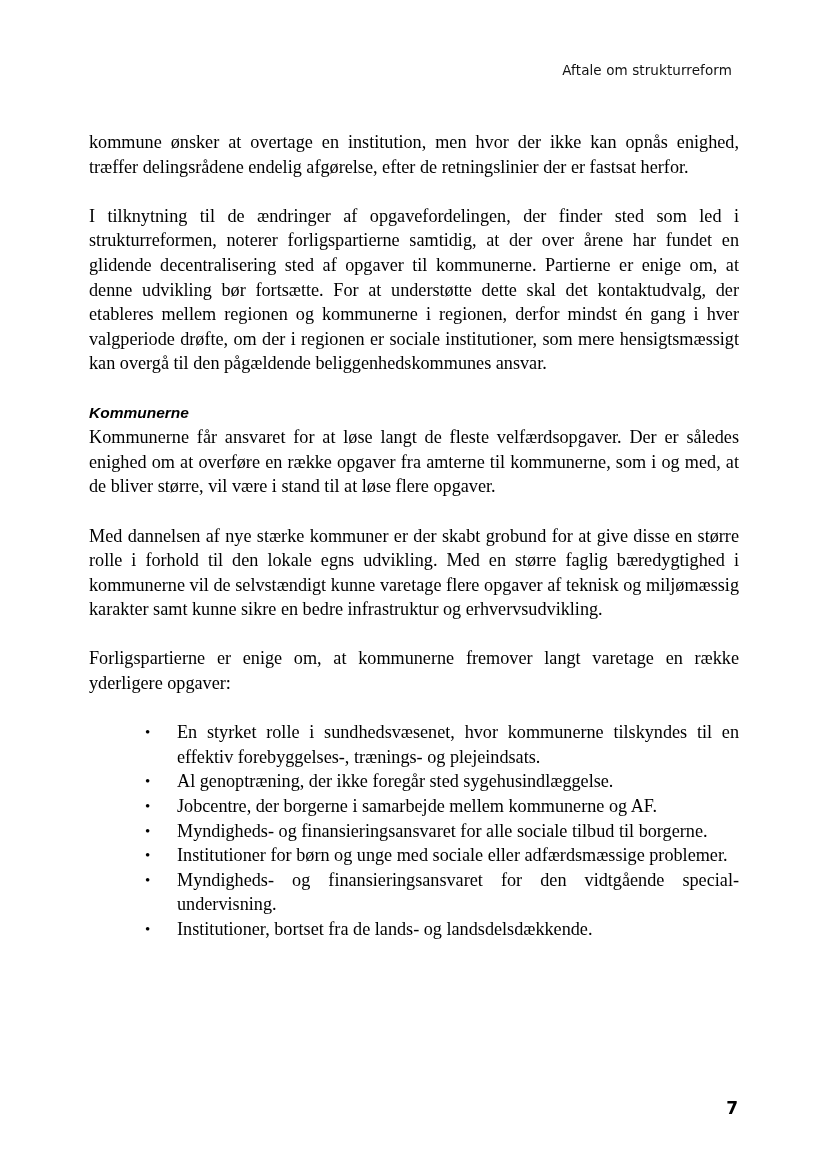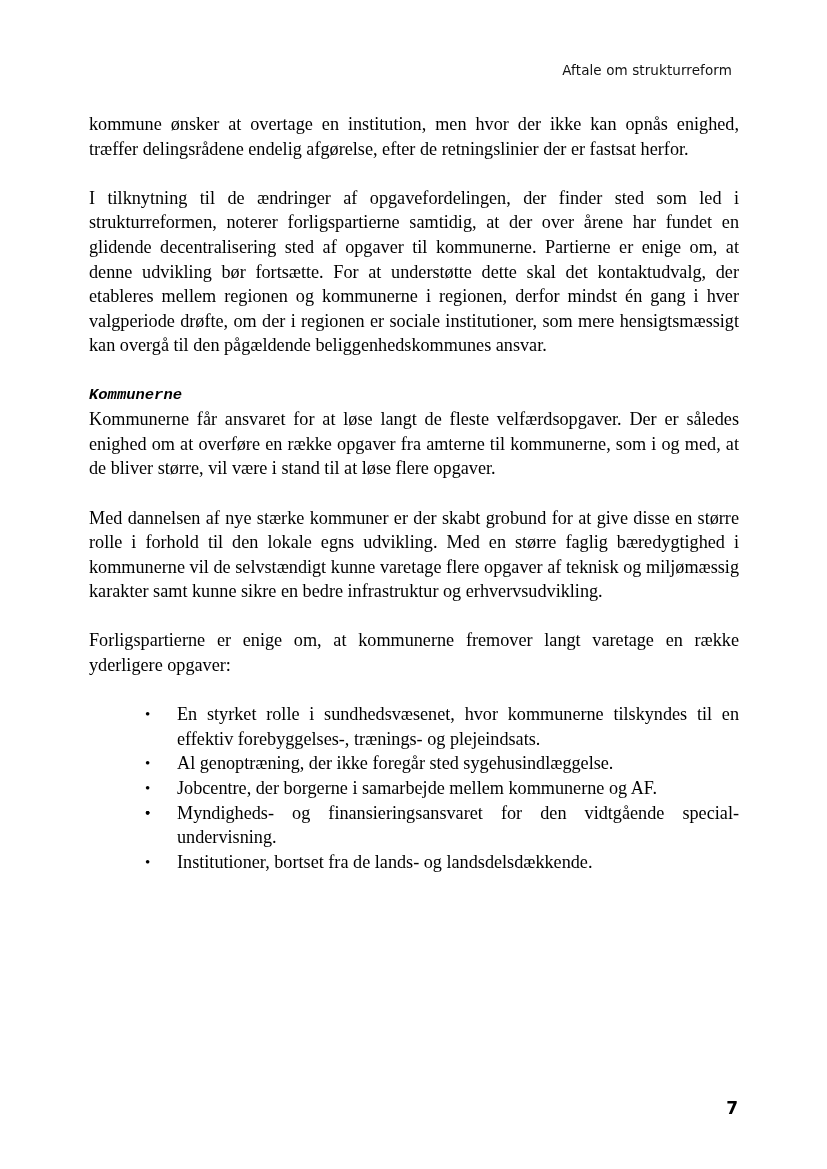--- a/index.html
+++ b/index.html
@@ -3,27 +3,27 @@
   <meta charset="utf-8">
   <style>
     html, body { margin: 0; padding: 0; background: #ffffff; }
     body { width: 827px; height: 1169px; position: relative; overflow: hidden; color: #000; }
     .header {
       position: absolute; top: 62px; right: 95px;
       font-family: "DejaVu Sans", sans-serif; font-size: 13.5px; color: #111;
       letter-spacing: 0.1px;
     }
     .content {
-      position: absolute; left: 89px; top: 112px; width: 650px;
+      position: absolute; left: 89px; top: 130px; width: 650px;
       font-family: "Liberation Serif", serif; font-size: 18.2px; line-height: 24.6px;
       text-align: justify; hyphens: manual;
     }
     .content p { margin: 0 0 24.6px 0; }
     .heading {
-      font-family: Liberation Mono, monospace; font-weight: bold; font-style: italic;
+      font-family: Liberation Sans, sans-serif; font-weight: bold; font-style: italic;
       font-size: 15.5px; line-height: 24.6px; margin: 0;
     }
     ul.bullets {
       list-style: none; margin: 0; padding: 0 0 0 0;
     }
     ul.bullets li {
       position: relative; padding-left: 88px; text-align: justify;
     }
     ul.bullets li .bullet {
       position: absolute; left: 56px; top: 0; font-size: 15px;
@@ -42,20 +42,20 @@
   <p>kommune ønsker at overtage en institution, men hvor der ikke kan opnås enighed, træffer delingsrådene endelig afgørelse, efter de retningslinier der er fastsat herfor.</p>
   <p>I tilknytning til de ændringer af opgavefordelingen, der finder sted som led i strukturreformen, noterer forligspartierne samtidig, at der over årene har fundet en glidende decentralisering sted af opgaver til kommunerne. Parti­erne er enige om, at denne udvikling bør fortsætte. For at understøtte dette skal det kontaktudvalg, der etableres mellem regionen og kommunerne i regionen, derfor mindst én gang i hver valgperiode drøfte, om der i regionen er sociale institutioner, som mere hensigtsmæssigt kan overgå til den pågæl­dende beliggenhedskommunes ansvar.</p>
   <h3 class="heading">Kommunerne</h3>
   <p>Kommunerne får ansvaret for at løse langt de fleste velfærdsopgaver. Der er således enighed om at overføre en række opgaver fra amterne til kommu­nerne, som i og med, at de bliver større, vil være i stand til at løse flere op­gaver.</p>
   <p>Med dannelsen af nye stærke kommuner er der skabt grobund for at give disse en større rolle i forhold til den lokale egns udvikling. Med en større faglig bæredygtighed i kommunerne vil de selvstændigt kunne varetage fle­re opgaver af teknisk og miljømæssig karakter samt kunne sikre en bedre infrastruktur og erhvervsudvikling.</p>
   <p>Forligspartierne er enige om, at kommunerne fremover langt varetage en række yderligere opgaver:</p>
   <ul class="bullets">
     <li><span class="bullet">•</span><span>En styrket rolle i sundhedsvæsenet, hvor kommunerne tilskyndes til en effektiv forebyggelses-, trænings- og plejeindsats.</span></li>
     <li><span class="bullet">•</span><span>Al genoptræning, der ikke foregår sted sygehusindlæggelse.</span></li>
     <li><span class="bullet">•</span><span>Jobcentre, der borgerne i samarbejde mellem kommunerne og AF.</span></li>
-    <li><span class="bullet">•</span></li>
-    <li><span class="bullet">•</span></li>
+    <li><span class="bullet">•</span><span>Myndigheds- og finansieringsansvaret for alle sociale tilbud til borgerne.</span></li>
+    <li><span class="bullet">•</span><span>Institutioner for børn og unge med sociale eller adfærdsmæssige problemer.</span></li>
     <li><span class="bullet">•</span><span>Myndigheds- og finansieringsansvaret for den vidtgående special­undervisning.</span></li>
     <li><span class="bullet">•</span><span>Institutioner, bortset fra de lands- og landsdelsdækkende.</span></li>
   </ul>
 </div>
 
 <div class="pagenum">7</div>
 
 </body></html>

